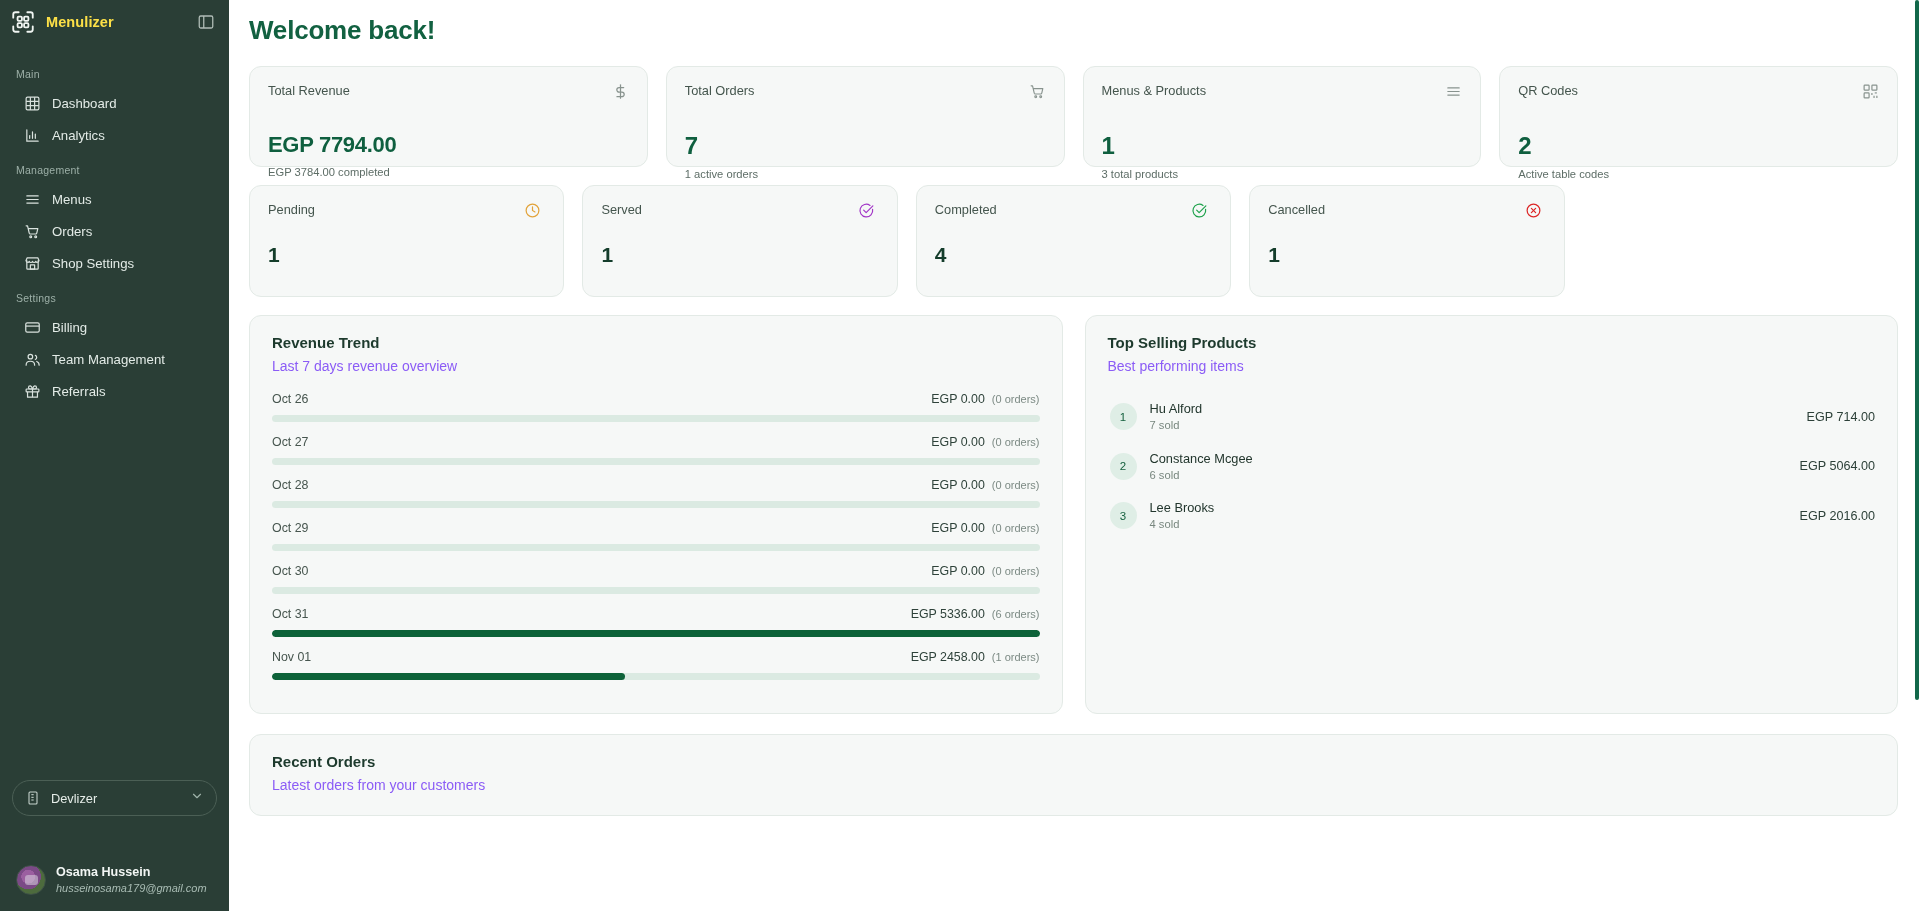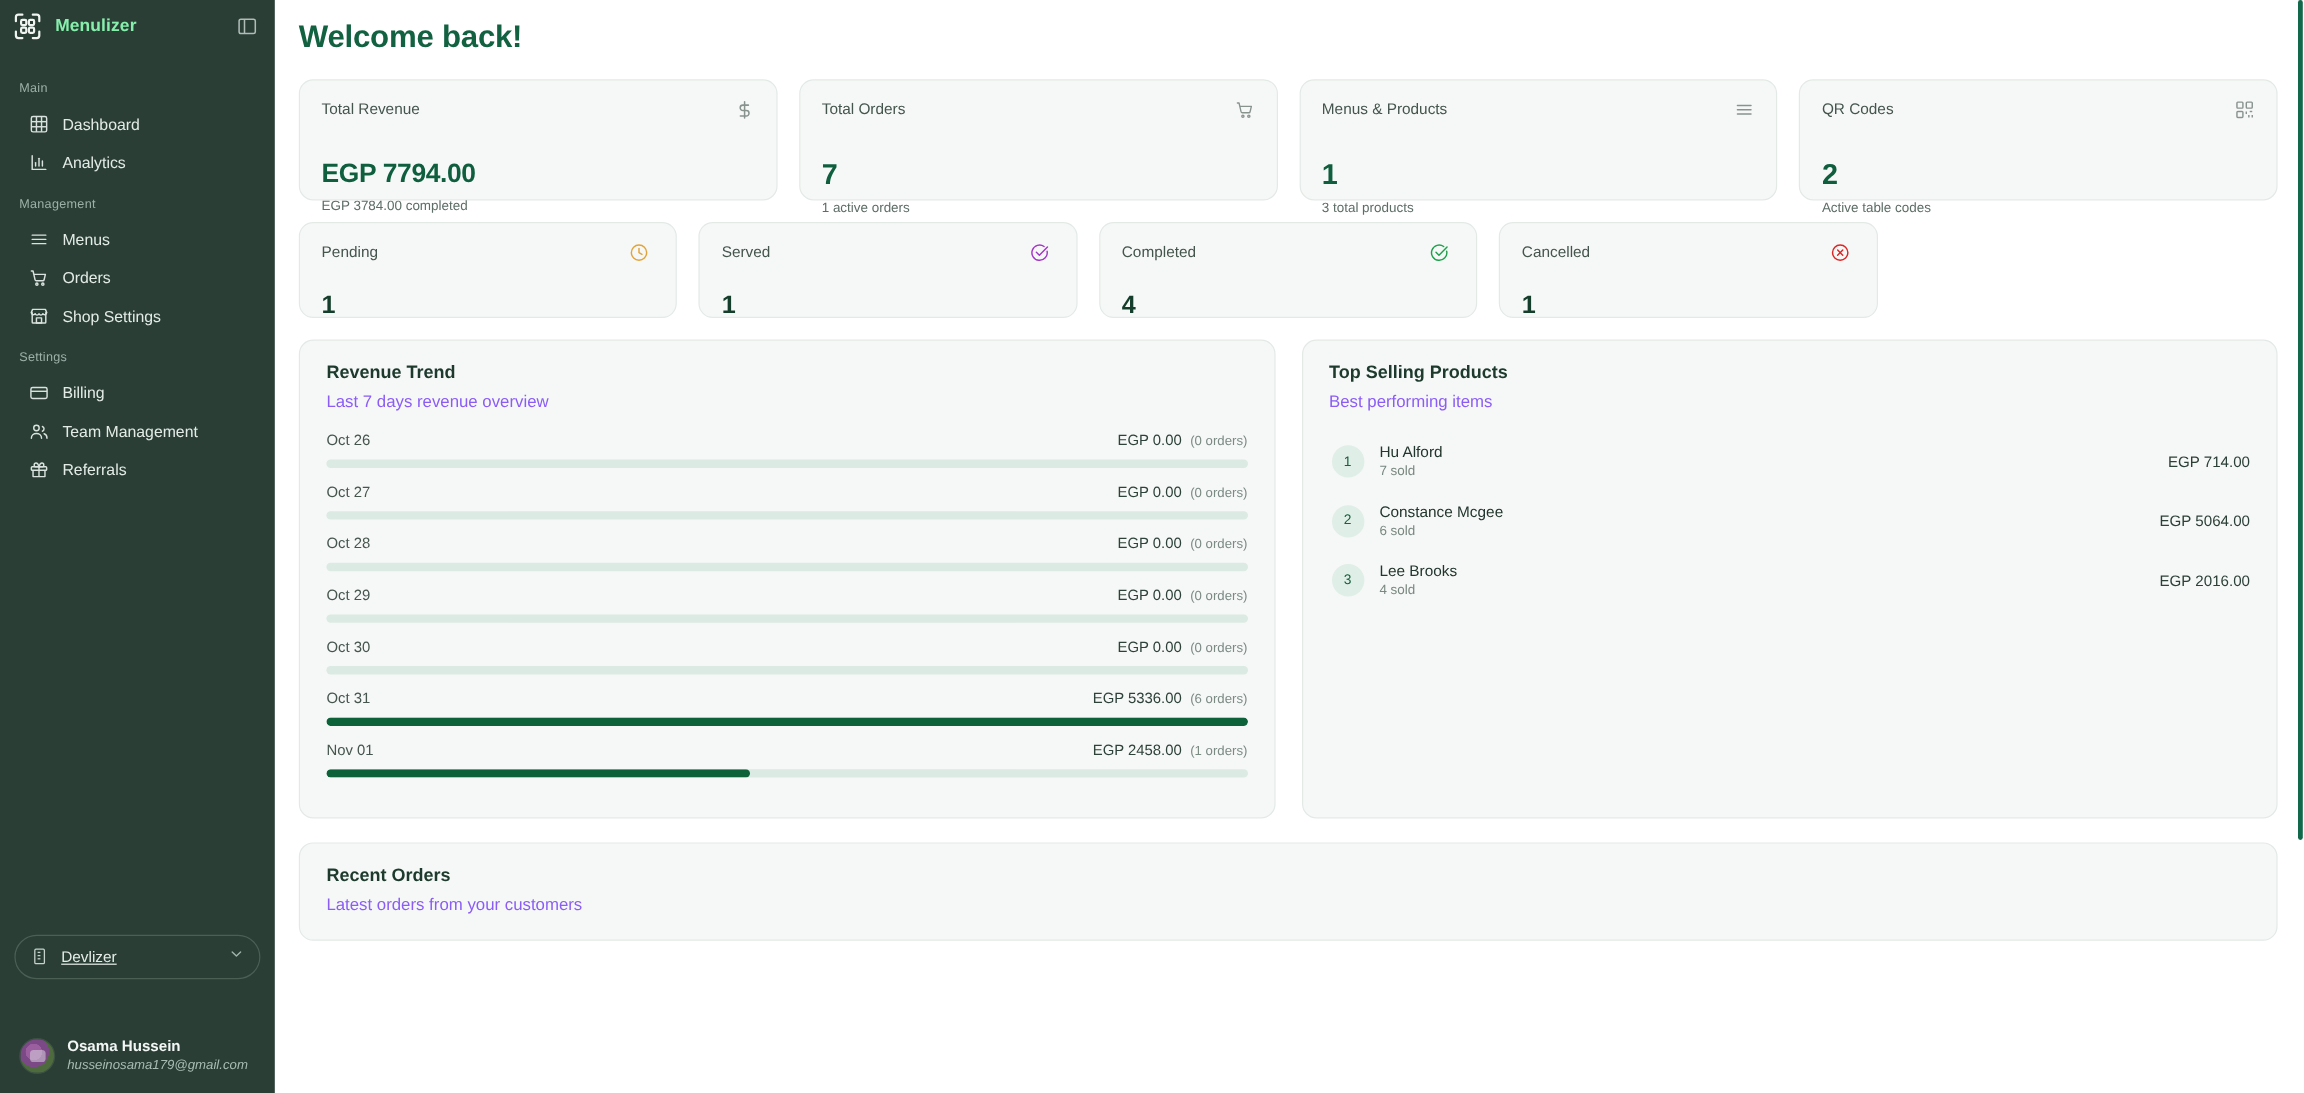--- a/index.html
+++ b/index.html
@@ -27,21 +27,21 @@
     display: flex;
     align-items: center;
     padding: 0 14px 0 10px;
     gap: 10px;
   }
   .sb-logo { width: 26px; height: 26px; display: block; flex: 0 0 26px; }
   .sb-brand-name {
     font-size: 14.5px;
     font-weight: 600;
     letter-spacing: .1px;
-    color: #86efac;
+    color: #fde047;
     flex: 1;
   }
   .sb-toggle { width: 18px; height: 18px; opacity: .78; cursor: pointer; }
 
   .sb-scroll { flex: 1; padding-top: 12px; overflow: hidden; }
   .sb-group-label {
     font-size: 10.5px;
     color: #9db0a8;
     padding: 12px 0 7px 16px;
     letter-spacing: .25px;
@@ -62,21 +62,20 @@
   .sb-bottom { padding: 0 12px 10px 12px; }
   .sb-shop {
     display: flex;
     align-items: center;
     gap: 9px;
     border: 1px solid #4b5f55;
     border-radius: 999px;
     padding: 8px 12px;
     cursor: pointer;
     margin-bottom: 29px;
-    text-decoration: underline;
   }
   .sb-shop-name { font-size: 12.8px; flex: 1; color: #e6ede9; }
   .sb-user { display: flex; align-items: center; gap: 10px; padding: 0 2px 6px 4px; cursor: pointer; margin-top: 48px; }
   .sb-avatar {
     width: 30px; height: 30px; border-radius: 50%;
     flex: 0 0 30px; overflow: hidden;
     background: radial-gradient(circle at 40% 38%, #9b5fa0 0 28%, #7b4a86 29% 52%, #4d6b3d 53% 100%);
     border: 1px solid #3e5147;
     position: relative;
   }
@@ -125,21 +124,21 @@
   .stat-value { font-size: 24px; font-weight: 700; color: #0f5f3f; margin-top: 32px; letter-spacing: -.3px; }
   .stat-value.sm { font-size: 22px; }
   .stat-foot { font-size: 11.2px; color: #5d6d66; margin-top: 8px; }
 
   .status-row {
     display: grid;
     grid-template-columns: repeat(5, 1fr);
     gap: 18px;
     margin-top: 18px;
   }
-  .status-card { padding: 16px 22px 18px 18px; height: 80px; }
+  .status-card { padding: 16px 22px 18px 18px; height: 112px; }
   .status-label { font-size: 12.8px; color: #44554d; }
   .status-value { font-size: 21px; font-weight: 700; color: #143d2b; margin-top: 24px; }
   .status-ico { width: 17px; height: 17px; display: block; }
 
   
   .panels {
     display: grid;
     grid-template-columns: 1fr 1fr;
     gap: 22px;
     margin-top: 18px;

